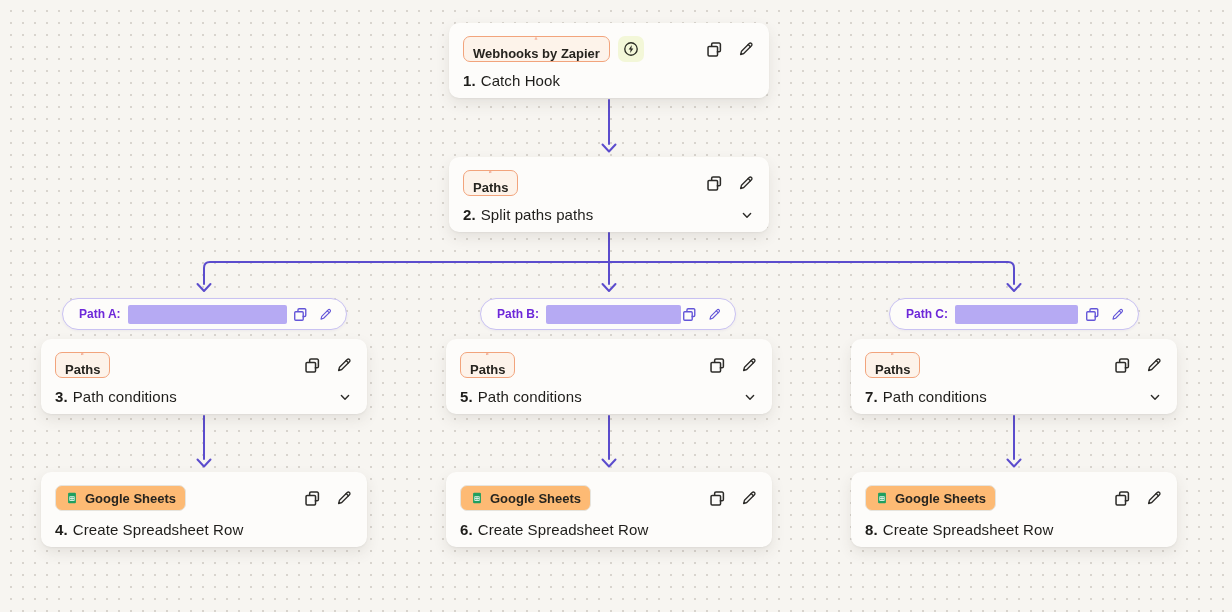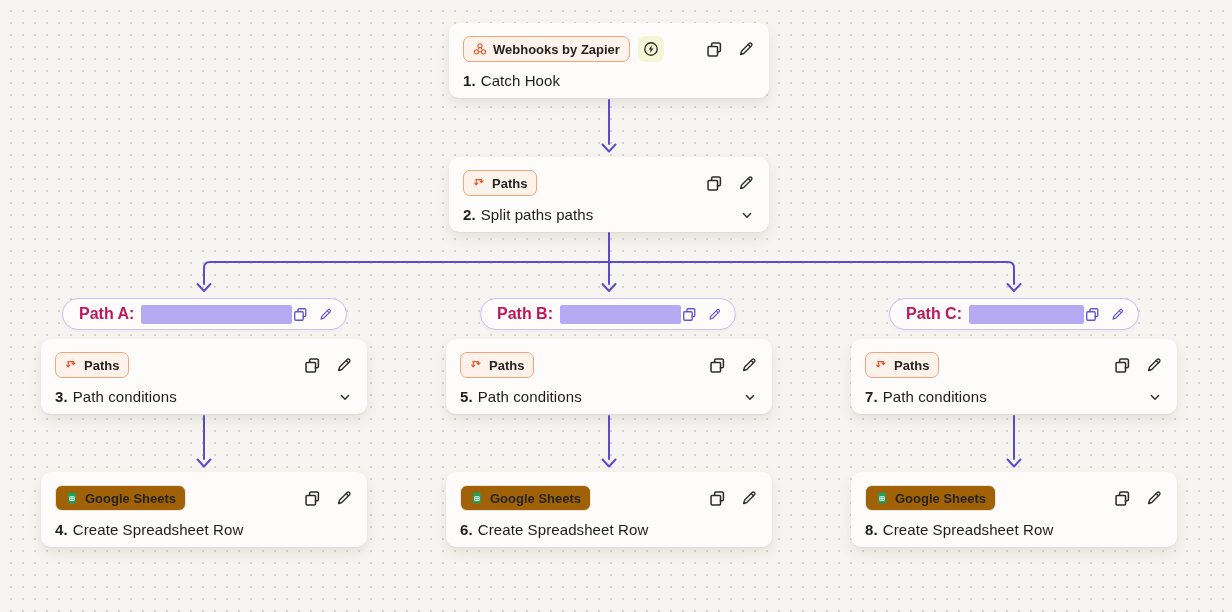--- a/index.html
+++ b/index.html
@@ -29,37 +29,37 @@
   #card4,#card6,#card8 { top:472px; height:75px; }
 
   .row1 { display:flex; align-items:center; height:28px; }
   .row2 { display:flex; align-items:center; margin-top:9px; font-size:15px; color:#1e1d1a; letter-spacing:.1px; }
   .num  { font-weight:bold; margin-right:5px; }
   .badge {
     display:inline-flex; align-items:center; gap:6px; height:26px;
     border:1px solid; border-radius:7px; padding:0 9px;
     font-size:13px; font-weight:bold; color:#26241f; white-space:nowrap;
   }
-  .badge.orange { border-color:#f2a47c; background:#fdf3ea; }
-  .badge.gray   { border-color:#e6e4de; background:#a16207; }
+  .badge.orange { border-color:#f2a47c; background:#fdf3ea;flex-direction:column; }
+  .badge.gray   { border-color:#e6e4de; background:#fdba74; }
   .instant { width:26px; height:26px; margin-left:8px; border-radius:7px; background:#f3f7d8;
              display:flex; align-items:center; justify-content:center; }
   .actions { margin-left:auto; display:flex; align-items:center; gap:13px; color:#2c2b28; }
   .chev { margin-left:auto; color:#2c2b28; cursor:pointer; }
 
   .pill {
     position:absolute; top:298px; height:32px; background:#fdfcfa;
     border:1.5px solid #c9c2f2; border-radius:17px;
     display:flex; align-items:center; padding:0 13px 0 16px;
     box-shadow:0 1px 3px rgba(80,70,160,.07);
   }
   #pillA { left:62px;  width:285px; }
   #pillB { left:480px; width:256px; }
   #pillC { left:889px; width:250px; }
-  .pill-label { color:#be185d; font-weight:bold; font-size:16px; margin-right:7px; white-space:nowrap; }
+  .pill-label { color:#6d28d9; font-weight:bold; font-size:12px; margin-right:7px; white-space:nowrap; }
   .pill-bar { height:19px; background:#b6aaf3; border-radius:2px; }
   .bar-a { width:159px; } .bar-b { width:135px; } .bar-c { width:123px; }
   .pill-actions { margin-left:auto; display:flex; align-items:center; gap:9px; color:#6355d8; }
 
   .ic { display:block; }
   .i13 { width:13px; height:13px; }
   .i14 { width:14px; height:14px; }
   .i15 { width:15px; height:15px; }
   .i16 { width:16px; height:16px; }
   .i17 { width:17px; height:17px; }

